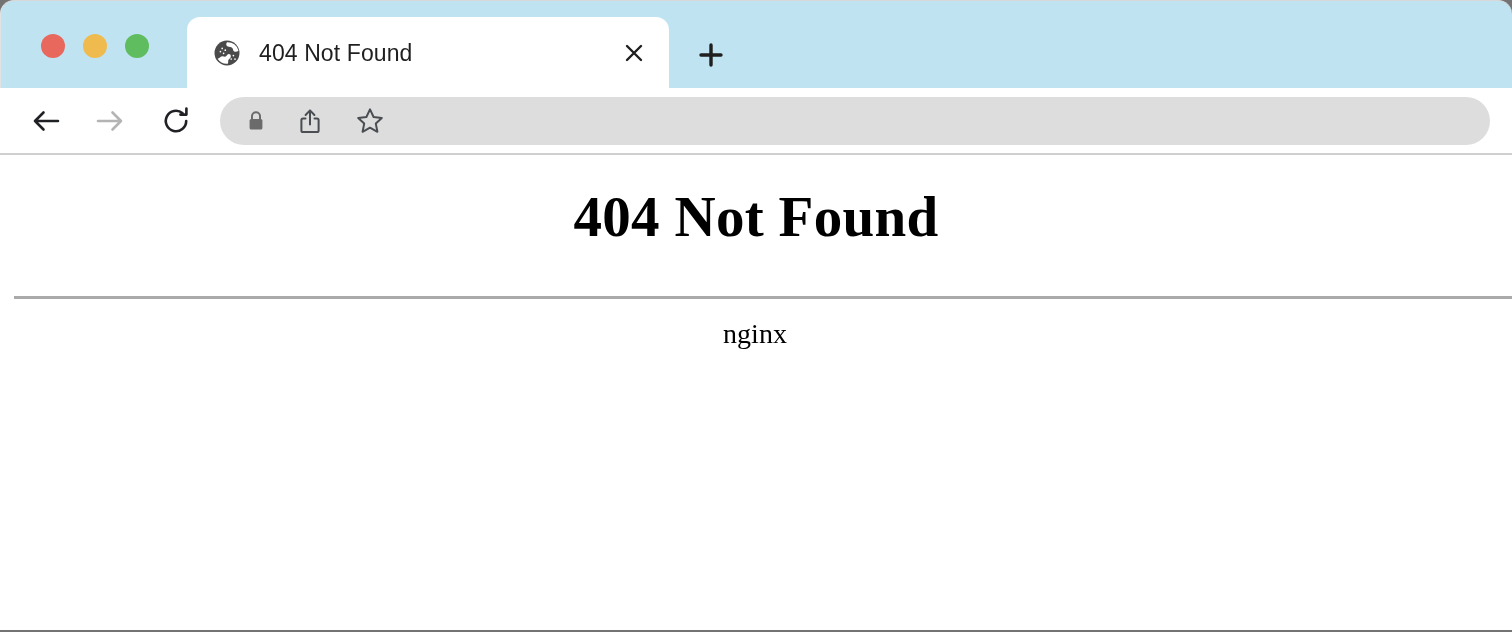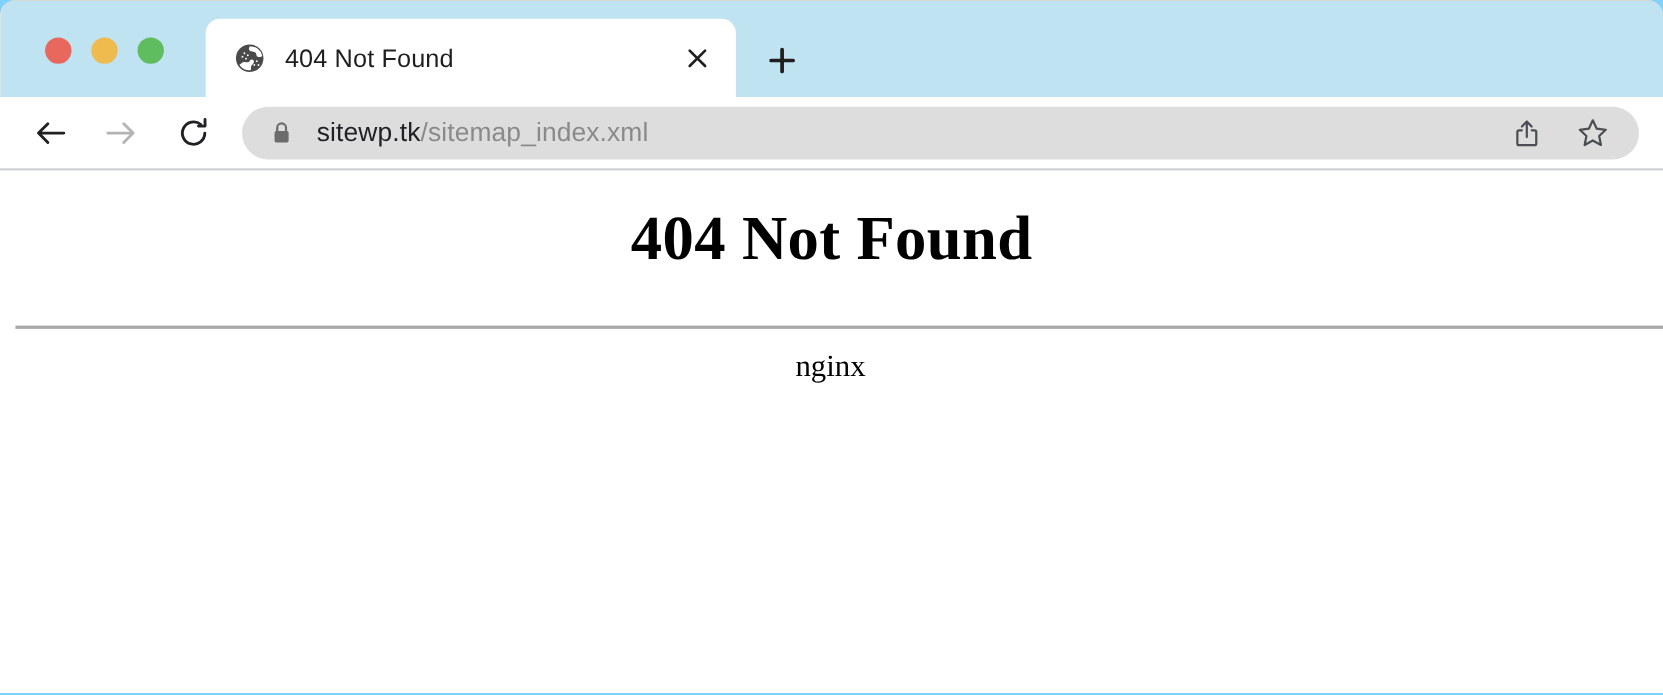--- a/index.html
+++ b/index.html
@@ -10,21 +10,21 @@
     overflow: hidden;
     background: #ffffff;
     font-family: "Liberation Sans", sans-serif;
   }
 
   
   .browser-window {
     position: relative;
     width: 1512px;
     height: 632px;
-    background: #7dd3fc;
+    background: #737373;
     overflow: hidden;
   }
 
   
   .tab-strip {
     position: relative;
     height: 88px;
     background: #bfe3f0;
     border-top-left-radius: 14px;
     border-top-right-radius: 14px;
@@ -285,23 +285,20 @@
       </svg>
     </div>
 
     <div class="omnibox">
       <span class="lock-icon">
         <svg width="20" height="22" viewBox="0 0 20 22" aria-hidden="true">
           <path d="M6 9 V6.2 A4 4 0 0 1 14 6.2 V9" fill="none" stroke="#6b6b6b" stroke-width="2"></path>
           <rect x="3.6" y="9" width="12.8" height="10.6" rx="1.6" fill="#6b6b6b"></rect>
         </svg>
       </span>
-      <span class="url-text">
-        <span class="url-host">sitewp.tk</span><span class="url-path">/sitemap_index.xml</span>
-      </span>
       <span class="omnibox-actions">
         <span class="omni-btn">
           <svg width="28" height="28" viewBox="0 0 28 28" aria-hidden="true">
             <path d="M9.5 11.5 H7 A1.6 1.6 0 0 0 5.4 13.1 V23.4 A1.6 1.6 0 0 0 7 25 H21 A1.6 1.6 0 0 0 22.6 23.4 V13.1 A1.6 1.6 0 0 0 21 11.5 H18.5" fill="none" stroke="#4a4d52" stroke-width="2" stroke-linecap="round" stroke-linejoin="round"></path>
             <path d="M14 17.6 V3.6 M9.6 8 L14 3.4 L18.4 8" fill="none" stroke="#4a4d52" stroke-width="2" stroke-linecap="round" stroke-linejoin="round"></path>
           </svg>
         </span>
         <span class="omni-btn">
           <svg width="30" height="30" viewBox="0 0 30 30" aria-hidden="true">
             <path d="M15 3.4 L18.6 11 L26.8 12 L20.8 17.6 L22.4 25.8 L15 21.7 L7.6 25.8 L9.2 17.6 L3.2 12 L11.4 11 Z" fill="none" stroke="#4a4d52" stroke-width="2" stroke-linejoin="round"></path>

